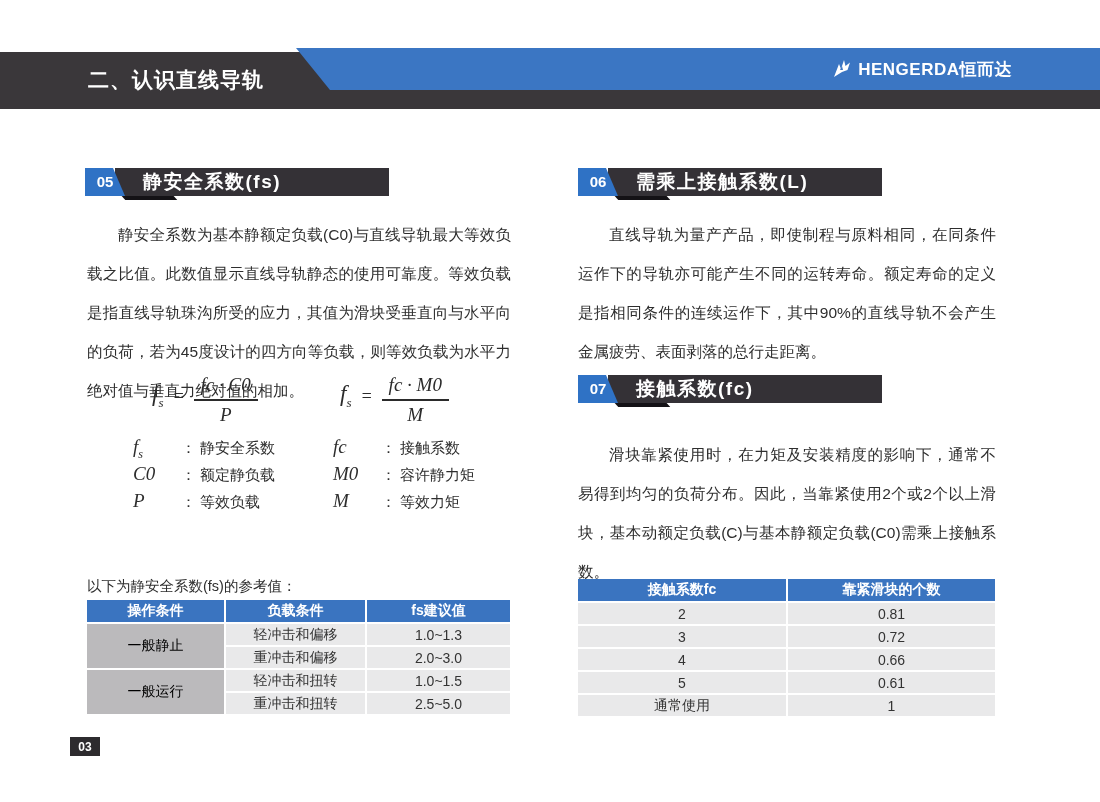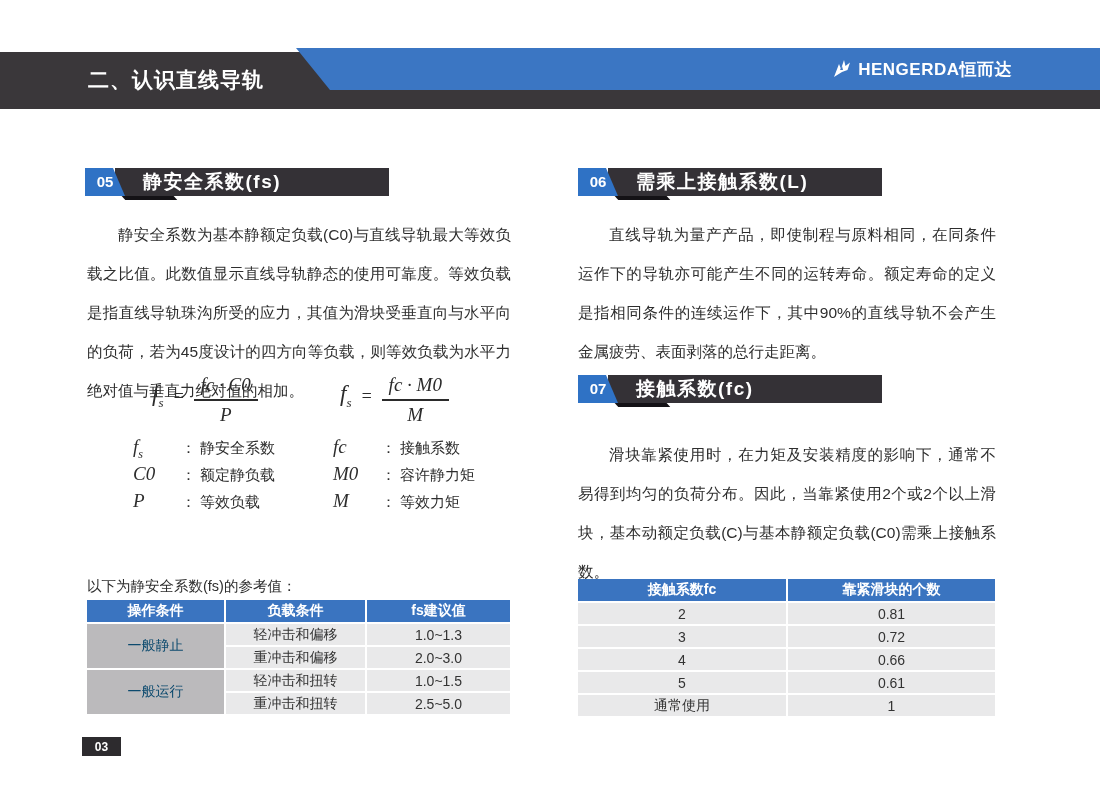--- a/index.html
+++ b/index.html
@@ -92,25 +92,25 @@
     grid-template-rows:22px repeat(5, 21px);
   }
   .th {
     background:#3a74c0; color:#fff; font-weight:bold; font-size:14px;
     display:flex; align-items:center; justify-content:center;
   }
   .tc {
     background:#e9e9ea; color:#333; font-size:14px;
     display:flex; align-items:center; justify-content:center;
   }
-  .tc.merged { grid-row:span 2; background:#bbbabc; color:#0c4a6e; }
+  .tc.merged { grid-row:span 2; background:#bbbabc; color:#000000; }
 
   
   .page-badge {
-    position:absolute; left:82px; top:737px; width:39px; height:19px;
+    position:absolute; left:70px; top:737px; width:30px; height:19px;
     background:#2d2b2e; color:#fff; font-weight:bold; font-size:12px;
     display:flex; align-items:center; justify-content:center;
   }
 </style>
 </head>
 <body>
 
 <div class="page">
 
   <div class="hdr-dark"></div>

